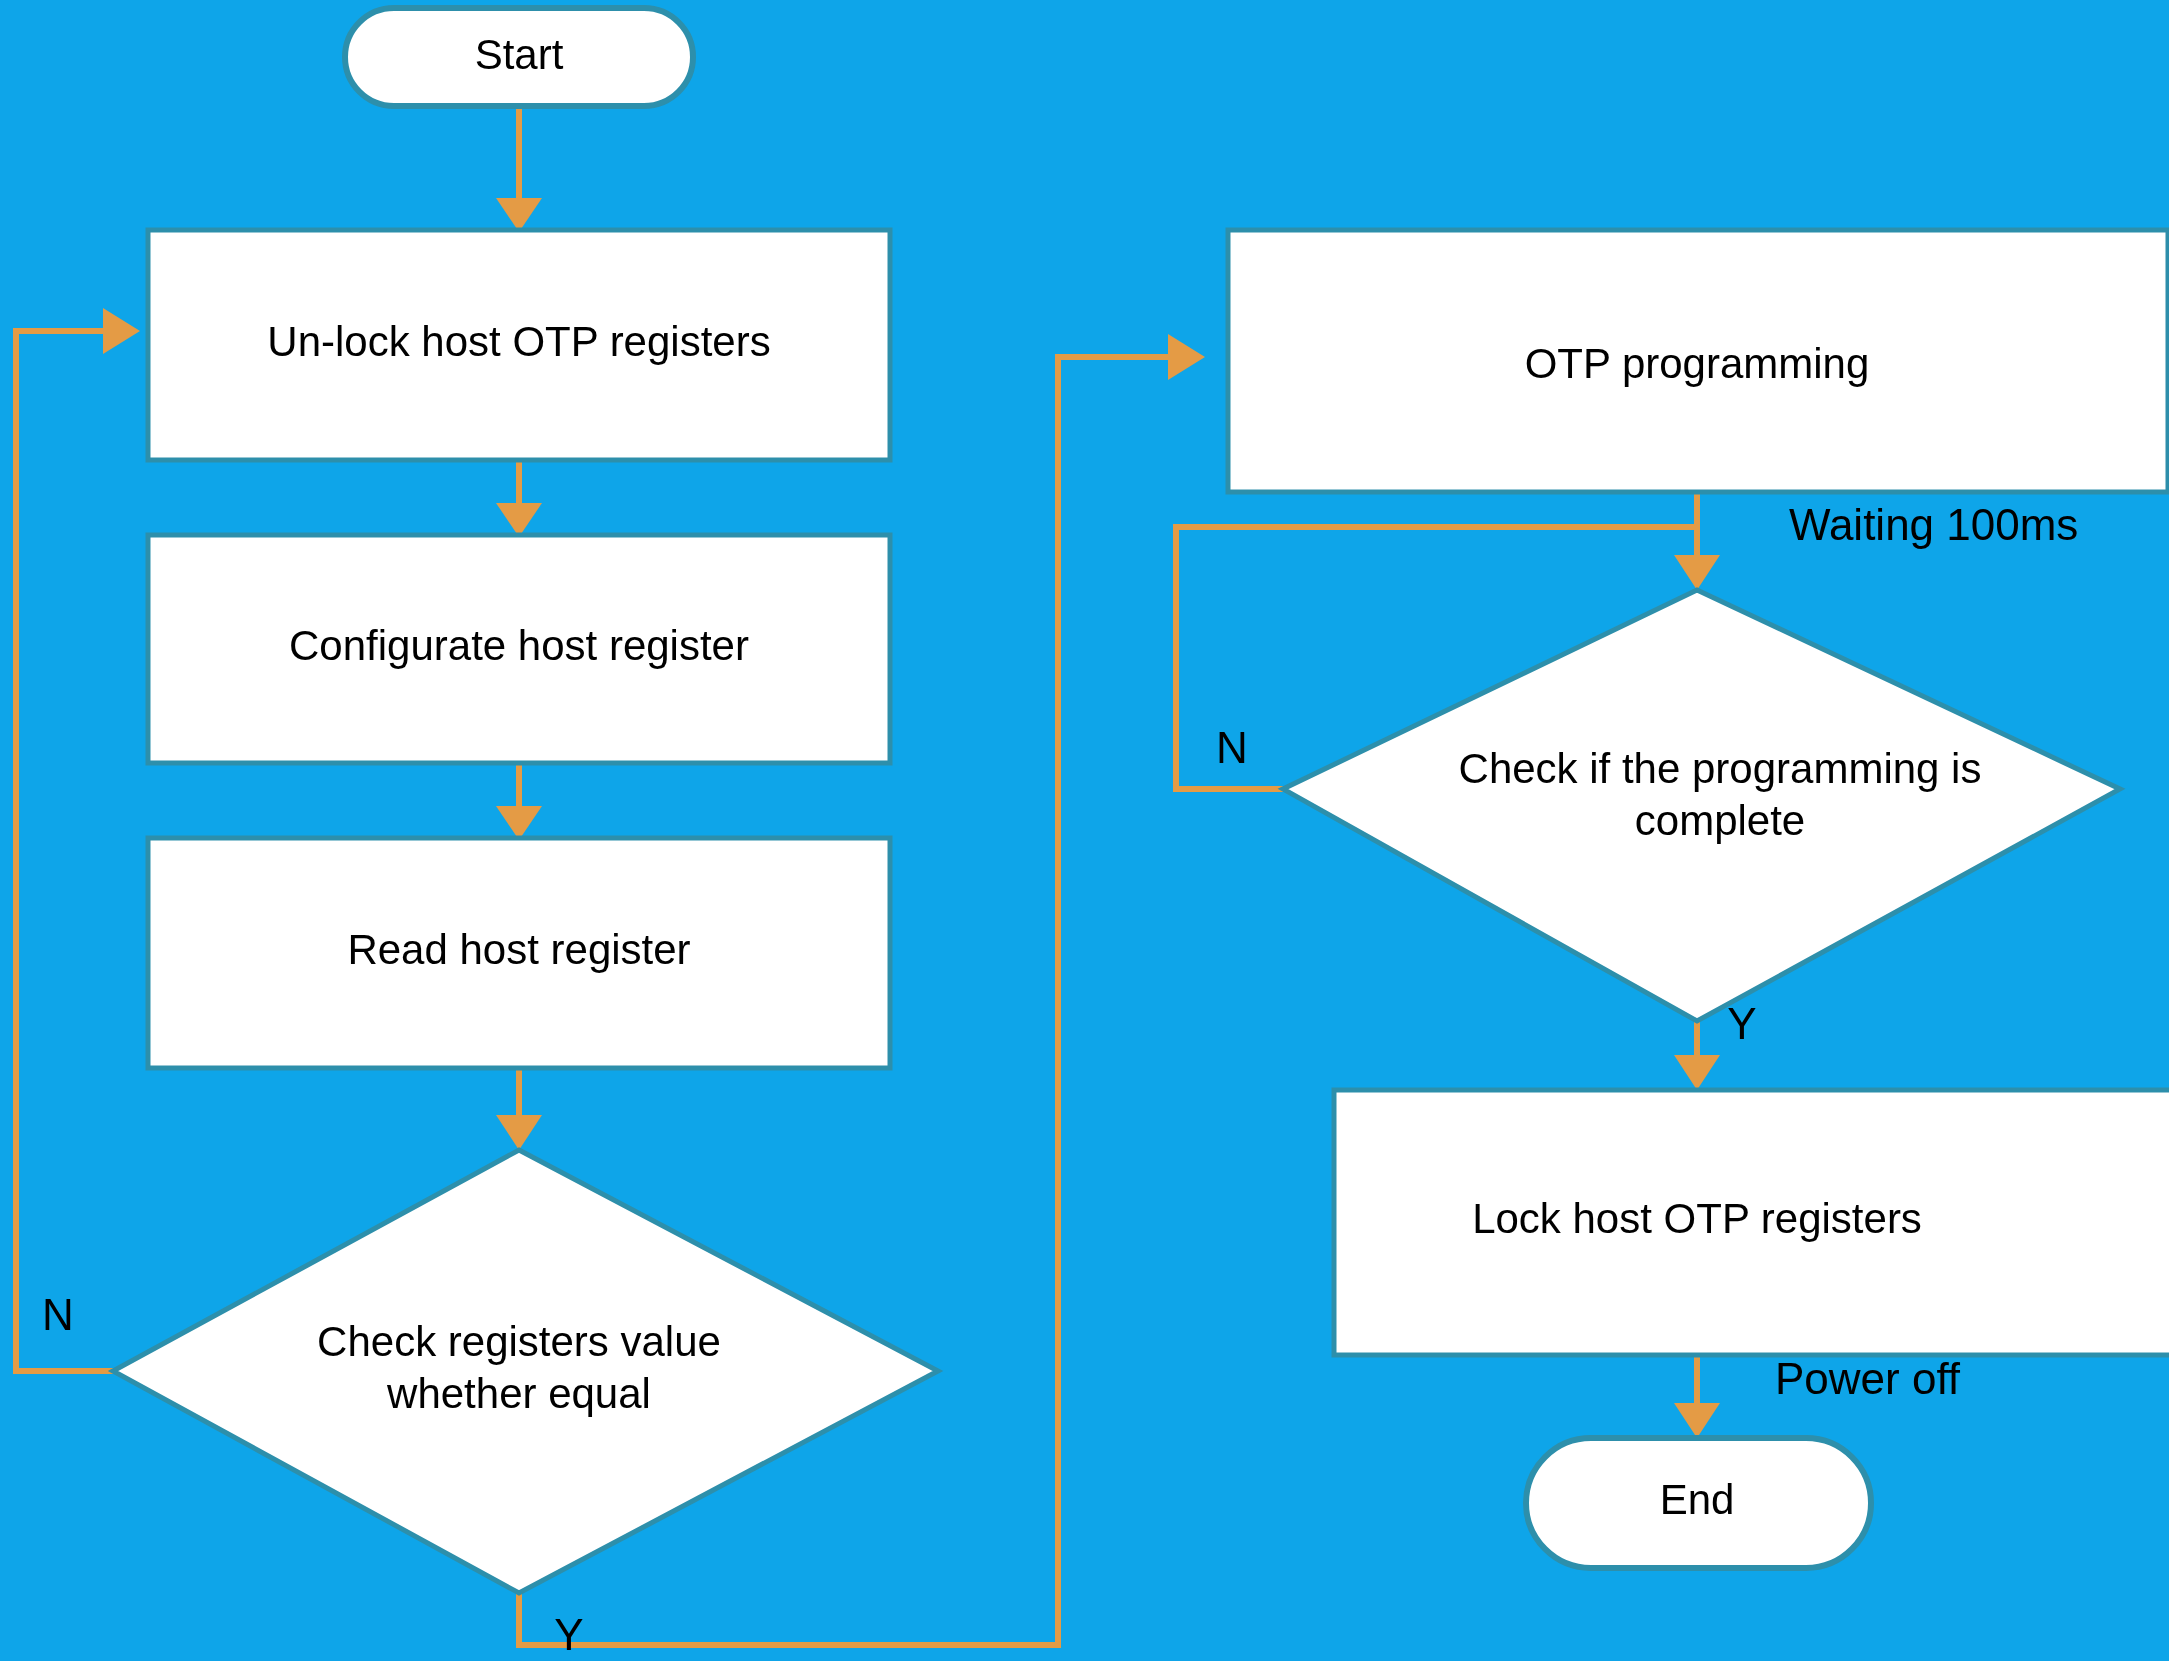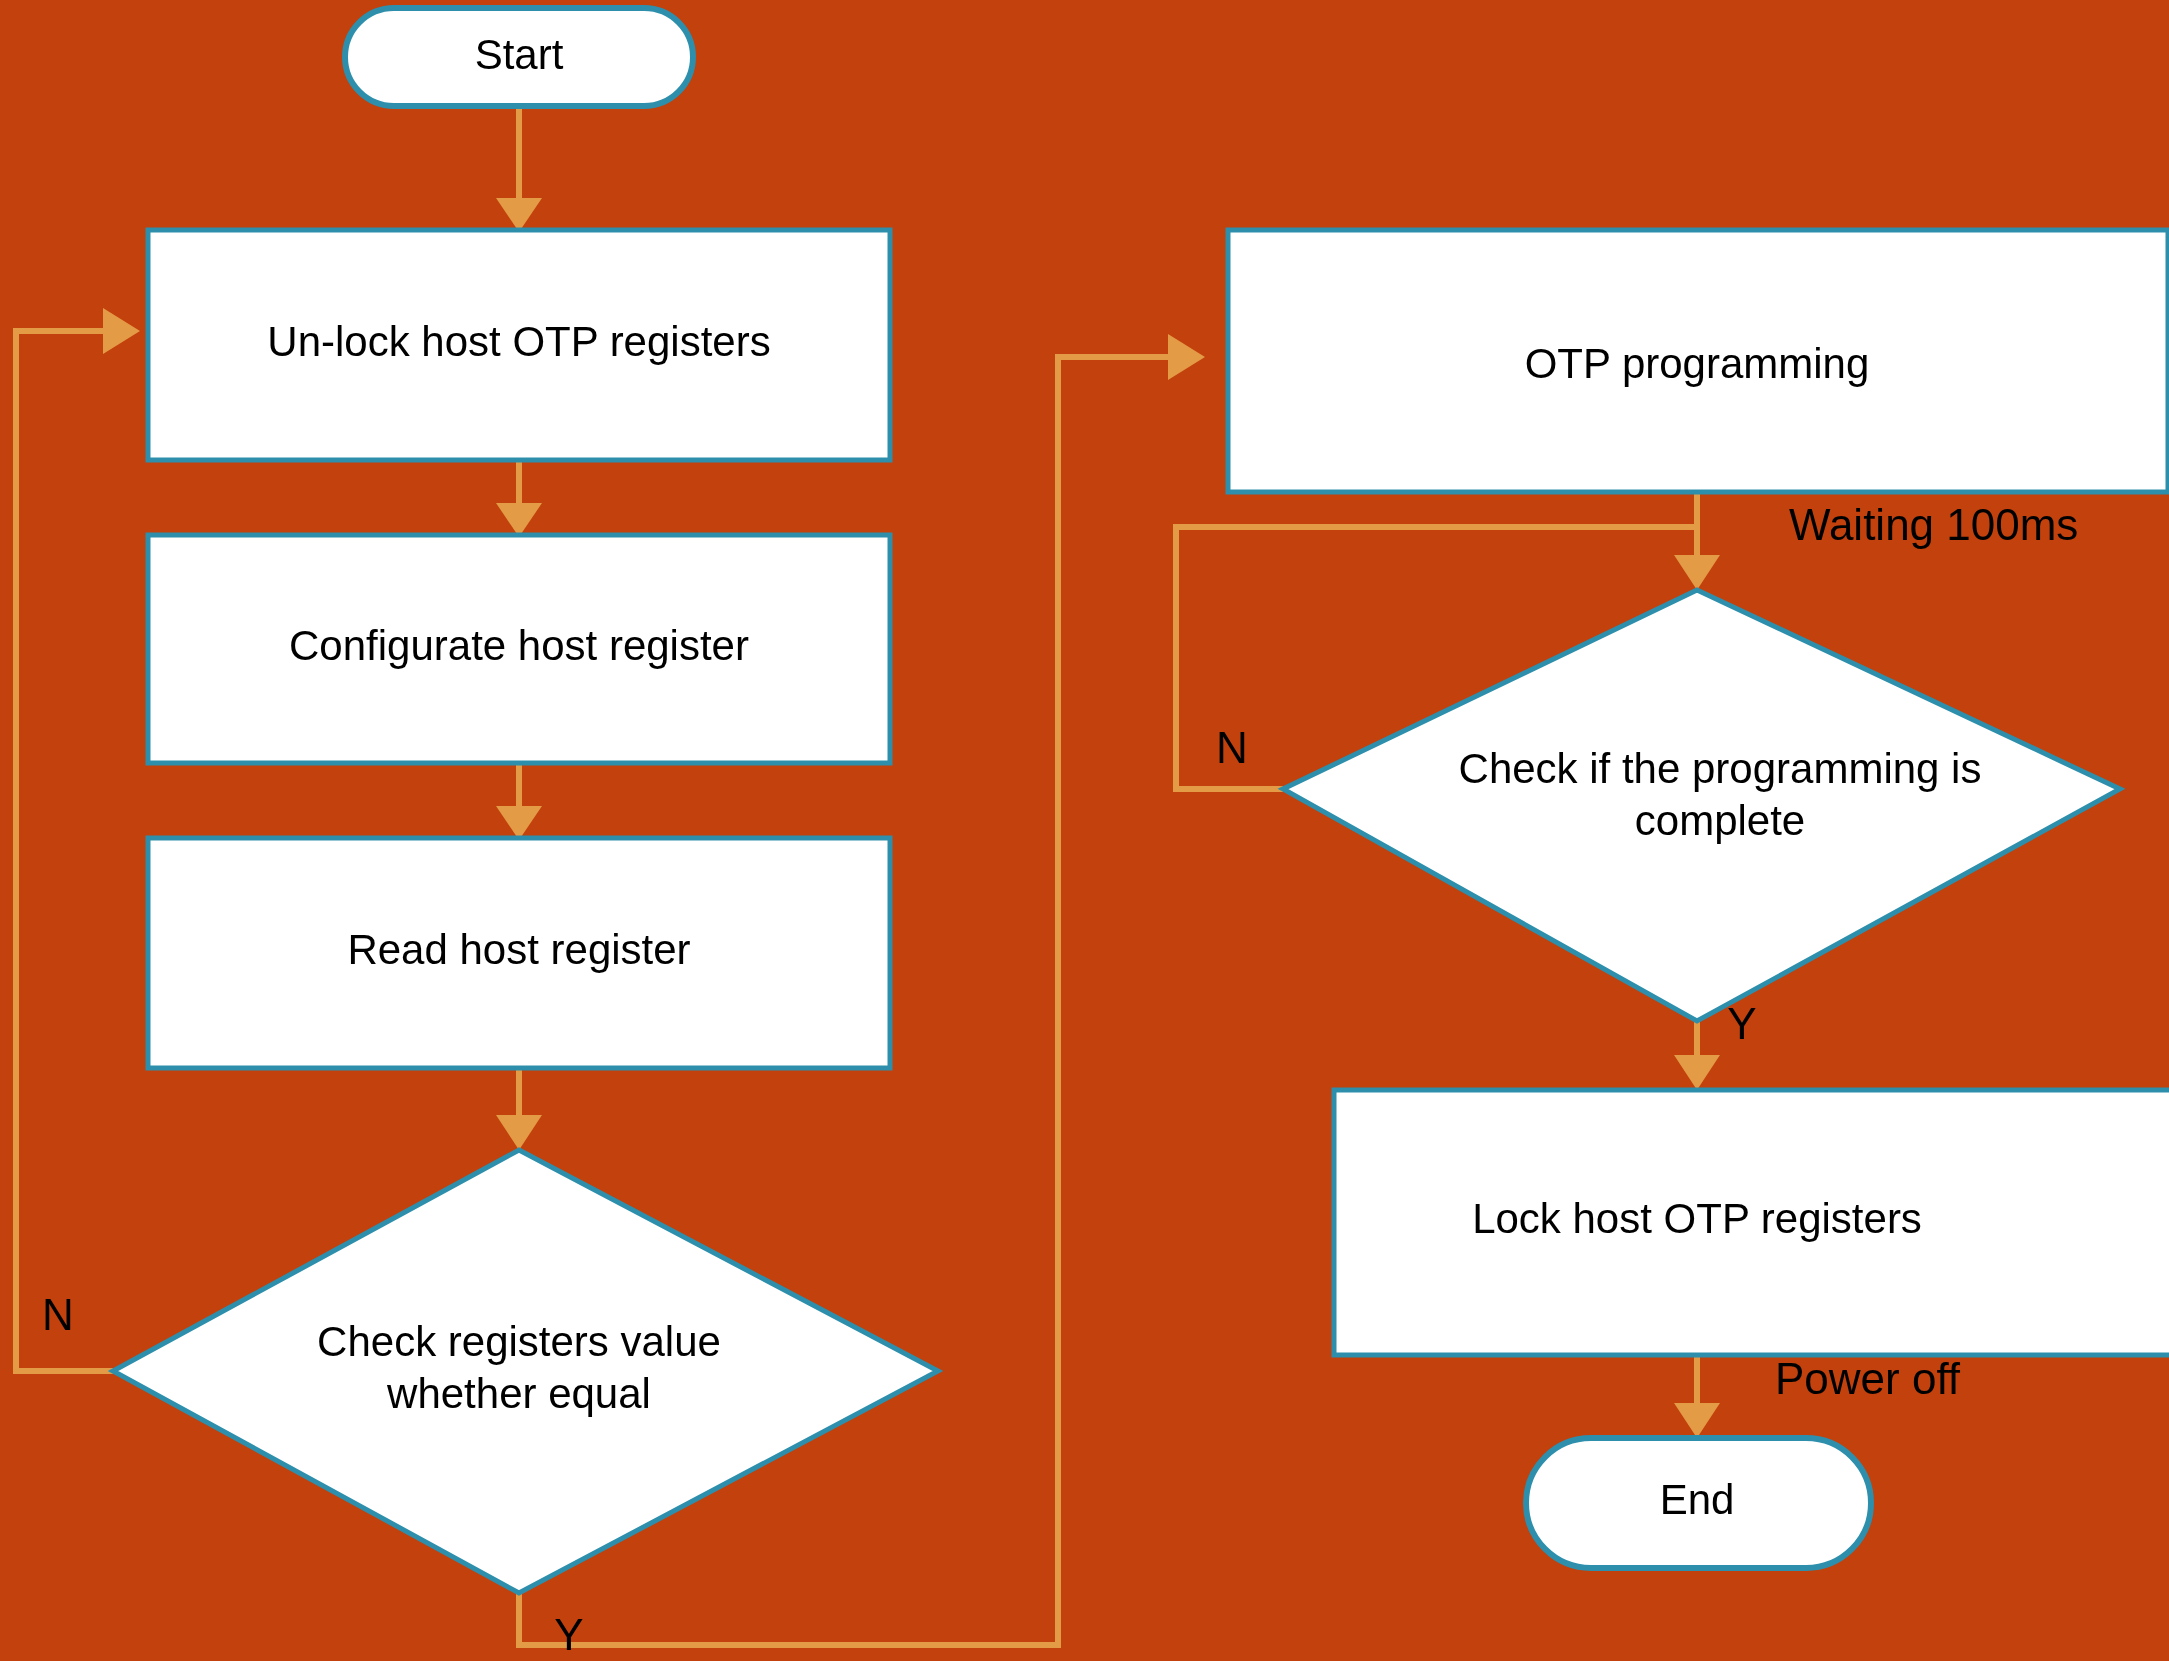--- a/index.html
+++ b/index.html
@@ -4,21 +4,21 @@
 <style>
   html, body {
     margin: 0;
     padding: 0;
     background: #ffffff;
   }
   #canvas {
     position: relative;
     width: 2169px;
     height: 1661px;
-    background: #c2410c;
+    background: #0ea5e9;
     font-family: "Liberation Sans", sans-serif;
   }
   svg#flow {
     position: absolute;
     top: 0; left: 0;
     width: 2169px;
     height: 1661px;
   }
   .node-shape {
     fill: #ffffff;

